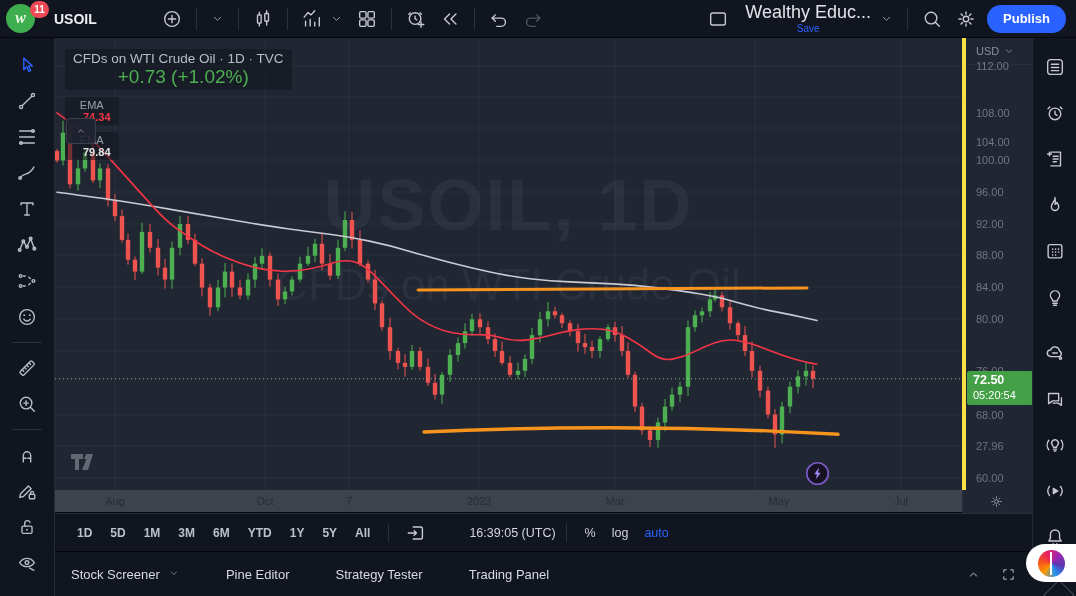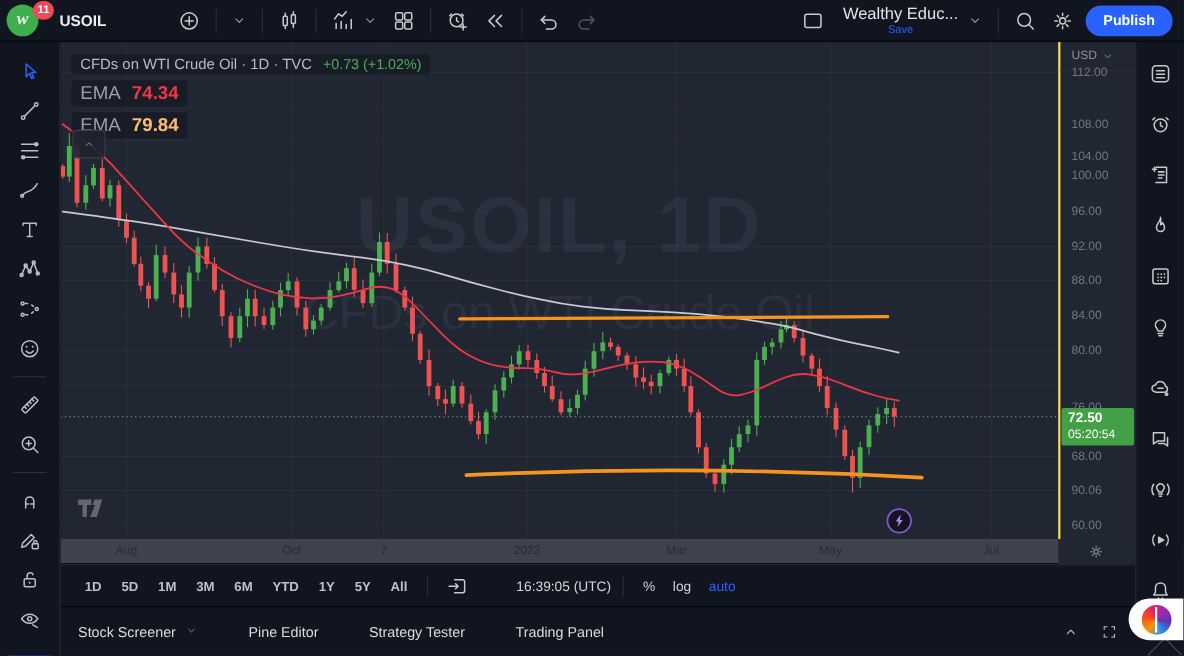--- a/index.html
+++ b/index.html
@@ -19,21 +19,21 @@
   .badge{position:absolute;top:-3px;right:-9px;min-width:13px;height:17px;padding:0 3px;border-radius:9px;background:#ef4956;
          color:#fff;font:bold 10px "Liberation Sans",sans-serif;display:flex;align-items:center;justify-content:center;}
   .symbol{font-size:14px;font-weight:bold;color:#eceef2;margin-right:58px;}
   .tb-btn{height:28px;display:flex;align-items:center;justify-content:center;padding:0 6px;border-radius:4px;color:#c7cad2;}
   .tb-sep{width:1px;height:22px;background:#2a2f3b;margin:0 7px;flex:0 0 auto;}
   .iv-btn{font-size:13px;color:#c7cad2;padding:0 6px;height:26px;display:flex;align-items:center;border-radius:4px;}
   .iv-btn.active{color:#2962ff;font-weight:bold;}
   .chev{color:#9aa0ab;}
   .dim{color:#50545f;}
   .account{display:flex;flex-direction:column;align-items:center;line-height:1;margin:0 2px 0 10px;}
-  .account .nm{font-size:15px;color:#e2e4e9;}
+  .account .nm{font-size:18px;color:#e2e4e9;}
   .account .sv{font-size:10px;color:#2962ff;margin-top:3px;}
   .publish{background:#2962ff;color:#fff;font-size:13px;font-weight:bold;border:none;border-radius:16px;
            height:28px;padding:0 16px;margin-left:4px;}
   .push{margin-left:auto;}
 
   
   .left-tools{position:absolute;left:0;top:39px;width:55px;bottom:0;background:#11151f;border-right:1px solid #262b38;
               display:flex;flex-direction:column;align-items:center;padding-top:8px;box-sizing:border-box;z-index:20;}
   .tool-btn{width:38px;height:36px;display:flex;align-items:center;justify-content:center;color:#b9bdc6;border-radius:6px;flex:0 0 auto;}
   .tool-btn.active{color:#2962ff;}
@@ -41,32 +41,32 @@
   .link-btn{position:absolute;left:8px;top:570px;width:38px;height:36px;border-radius:9px;background:#1f55e0;color:#eaf0ff;
             display:flex;align-items:center;justify-content:center;}
 
   
   .pane{position:absolute;left:55px;top:38px;width:907px;height:452px;background:#212633;overflow:hidden;}
   .watermark{position:absolute;left:0;right:0;top:126px;text-align:center;color:rgba(172,180,199,0.07);pointer-events:none;}
   .watermark .w1{font-size:72px;font-weight:bold;letter-spacing:2px;}
   .watermark .w2{font-size:44px;margin-top:14px;white-space:nowrap;}
   #chart-svg{position:absolute;left:0;top:0;}
   .legend{position:absolute;left:10px;top:11px;z-index:5;}
-  .chip{display:inline-flex;align-items:center;background:rgba(16,20,30,0.55);border-radius:3px;padding:2px 8px;margin-bottom:5px;}
+  .chip{display:inline-flex;align-items:center;background:rgba(16,20,30,0.55);border-radius:3px;padding:2px 8px;margin-bottom:5px;flex-direction:column;}
   .l-title{font-size:13.5px;color:#b8bcc6;}
-  .l-change{font-size:13px;color:#4caf50;margin-left:10px;}
-  .ema-row{font-size:17px;color:#9aa0ab;}
+  .l-change{font-size:19px;color:#4caf50;margin-left:10px;}
+  .ema-row{font-size:11px;color:#9aa0ab;}
   .ema-row .val{margin-left:10px;font-weight:bold;}
   .collapse-btn{position:absolute;left:11px;top:80px;width:28px;height:24px;border:1px solid #3a3f4c;border-radius:4px;
                 background:rgba(30,35,48,0.9);display:flex;align-items:center;justify-content:center;color:#9aa0ab;z-index:5;}
   .tvlogo{position:absolute;left:14px;top:414px;z-index:4;opacity:0.85;}
   .bolt-badge{position:absolute;left:750px;top:423px;z-index:5;}
 
   
-  .paxis{position:absolute;left:962px;top:38px;width:70px;height:452px;background:#212633;border-left:2px solid #fde047;box-sizing:border-box;z-index:6;}
+  .paxis{position:absolute;left:962px;top:38px;width:70px;height:452px;background:#212633;border-left:4px solid #fde047;box-sizing:border-box;z-index:6;}
   .paxis-head{height:26px;display:flex;align-items:center;padding-left:10px;gap:4px;font-size:11px;color:#8b909c;
               border-bottom:1px solid #2a2f3b;}
   .ptick{position:absolute;left:10px;transform:translateY(-50%);font-size:11px;color:#6f7582;}
   .plabel{position:absolute;left:1px;top:333px;width:60px;background:#43a047;color:#fff;border-radius:2px;
           padding:2px 0 3px 6px;line-height:1.25;z-index:7;}
   .plabel .p1{font-size:12.5px;font-weight:bold;}
   .plabel .p2{font-size:11px;}
 
   
   .taxis{position:absolute;left:55px;top:490px;width:907px;height:23px;background:#3e424d;border-bottom:1px solid #05070d;box-sizing:border-box;z-index:6;}
@@ -618,21 +618,21 @@
     <div class="chip" data-interactable="true">
       <span class="l-title" data-interactable="false">CFDs on WTI Crude Oil · 1D · TVC</span>
       <span class="l-change" data-interactable="false">+0.73 (+1.02%)</span>
     </div><br>
     <div class="chip ema-row" data-interactable="true">
       <span data-interactable="false">EMA</span>
       <span class="val" id="ema0val" data-interactable="false" style="color: rgb(242, 54, 69);">74.34</span>
     </div><br>
     <div class="chip ema-row" data-interactable="true">
       <span data-interactable="false">EMA</span>
-      <span class="val" id="ema1val" data-interactable="false" style="color: #fdba74;">79.84</span>
+      <span class="val" id="ema1val" data-interactable="false" style="color: #e5e5e5;">79.84</span>
     </div>
   </div>
   <div class="collapse-btn xs" data-interactable="true">
       <span data-interactable="false">
         <svg class="ic" viewBox="0 0 24 24">
           <path d="M7 14.5l5-5 5 5"></path>
         </svg>
       </span>
     </div>
   <div class="tvlogo" data-interactable="true">
@@ -666,31 +666,31 @@
     <div class="ptick" data-interactable="false" style="top: 75px;">108.00</div>
     <div class="ptick" data-interactable="false" style="top: 104px; text-align: right;">104.00</div>
     <div class="ptick" data-interactable="false" style="top: 122px;">100.00</div>
     <div class="ptick" data-interactable="false" style="top: 154px;">96.00</div>
     <div class="ptick" data-interactable="false" style="top: 186px;">92.00</div>
     <div class="ptick" data-interactable="false" style="top: 217px;">88.00</div>
     <div class="ptick" data-interactable="false" style="top: 249px;">84.00</div>
     <div class="ptick" data-interactable="false" style="top: 281px; text-align: center;">80.00</div>
     <div class="ptick" data-interactable="false" style="top: 313px; margin-top: 20px;">76.00</div>
     <div class="ptick" data-interactable="false" style="top: 377px;">68.00</div>
-    <div class="ptick" data-interactable="false" style="top: 408px;">90.06</div>
+    <div class="ptick" data-interactable="false" style="top: 408px;">27.96</div>
     <div class="ptick" data-interactable="false" style="top: 440px;">60.00</div>
   </div>
 
 <div class="taxis" id="taxis" data-interactable="true">
     <div class="ttick" data-interactable="false" style="left: 60px;">Aug</div>
     <div class="ttick" data-interactable="false" style="left: 210px;">Oct</div>
     <div class="ttick" data-interactable="false" style="left: 294px;">7</div>
     <div class="ttick" data-interactable="false" style="left: 424px;">2023</div>
     <div class="ttick" data-interactable="false" style="left: 560px;">Mar</div>
-    <div class="ttick" data-interactable="false" style="left: 700px;">May</div>
+    <div class="ttick" data-interactable="false" style="left: 724px;">May</div>
     <div class="ttick" data-interactable="false" style="left: 846px;">Jul</div>
   </div>
 <div class="taxis-corner sm" data-interactable="true">
     <span data-interactable="false">
       <svg class="ic" viewBox="0 0 24 24">
         <circle cx="12" cy="12" r="3"></circle>
         <path d="M12 4.3v2.4M12 17.3v2.4M4.3 12h2.4M17.3 12h2.4M6.6 6.6l1.7 1.7M15.7 15.7l1.7 1.7M17.4 6.6l-1.7 1.7M8.3 15.7l-1.7 1.7"></path>
       </svg>
     </span>
   </div>

